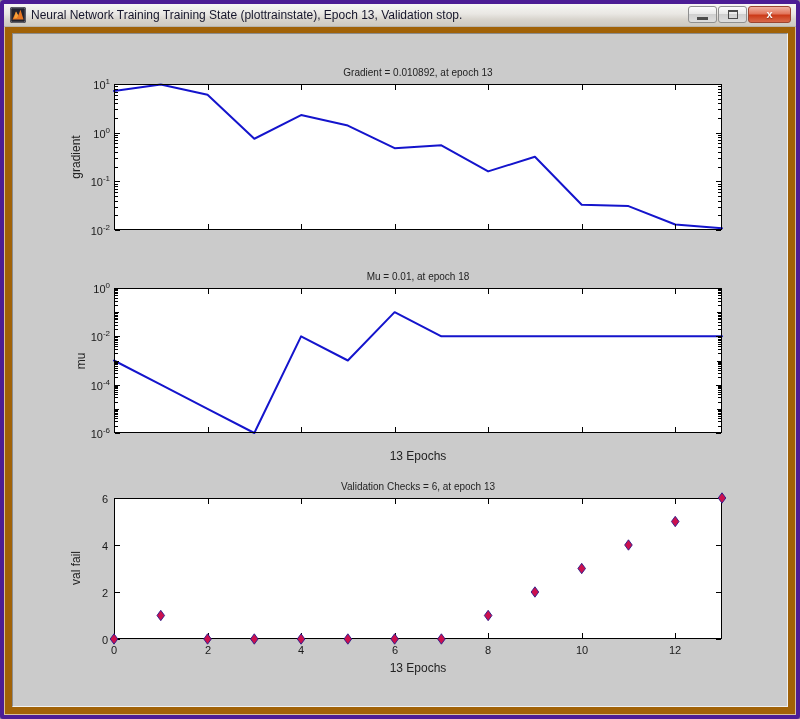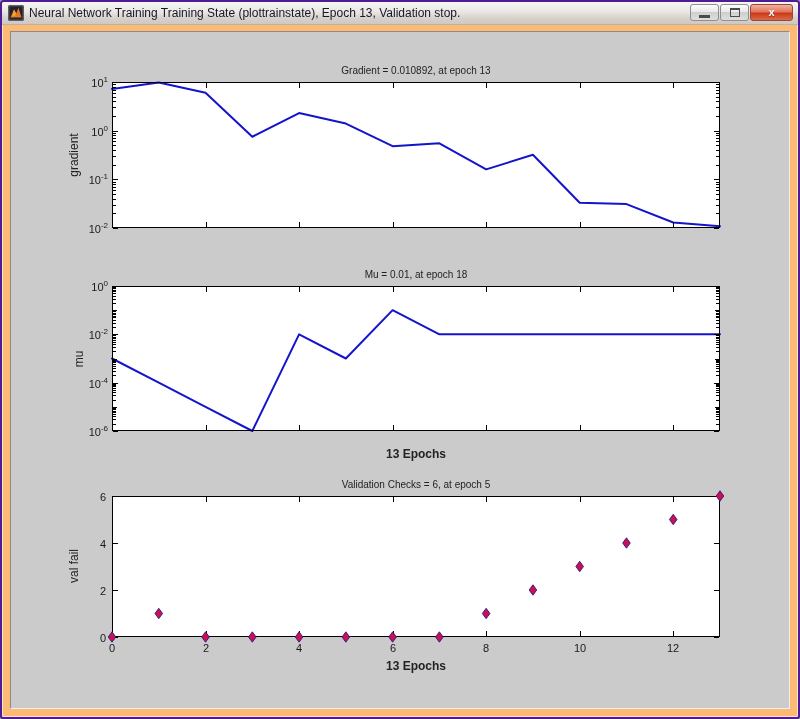--- a/index.html
+++ b/index.html
@@ -1,20 +1,20 @@
 <!DOCTYPE html>
 <html><head>
 <meta charset="utf-8">
 <style>
   html,body{margin:0;padding:0;background:#9a9a9a;}
   *{box-sizing:border-box;}
   .window{
     position:relative;width:800px;height:719px;
-    border:2px solid #4c1d95;border-radius:4px 4px 3px 3px;
-    background:#fdba74;
+    border:4px solid #4c1d95;border-radius:4px 4px 3px 3px;
+    background:#a16207;
     box-shadow:inset 0 0 0 1px rgba(255,255,255,.6);
     font-family:"Liberation Sans",sans-serif;
     overflow:hidden;
   }
   .titlebar{
     position:absolute;left:0;top:0;right:0;height:23px;
     background:linear-gradient(180deg,#f7f6f4 0%,#e9e7e3 45%,#d8d4cd 70%,#cdc9c1 100%);
     border-bottom:1px solid #b8b4ac;
     display:flex;align-items:center;
   }
@@ -41,21 +41,21 @@
     position:absolute;left:8px;right:8px;top:29px;bottom:8px;
     background:#cbcbcb;
     border:1px solid;border-color:#8b8b8b #f1f1f1 #f1f1f1 #8b8b8b;
   }
   .plot-title{
     position:absolute;left:101px;width:608px;text-align:center;
     font-size:10px;color:#232323;white-space:nowrap;
   }
   .x-label{
     position:absolute;left:101px;width:608px;text-align:center;
-    font-size:12px;color:#232323;white-space:nowrap;font-weight:bold;
+    font-size:12px;color:#232323;white-space:nowrap;
   }
   .y-label{
     position:absolute;font-size:12px;color:#232323;white-space:nowrap;
     transform:translate(-50%,-50%) rotate(-90deg);
   }
   svg.plots{position:absolute;left:0;top:0;}
 </style>
 </head>
 <body>
 
@@ -354,21 +354,21 @@
             <path d="M 568.6923076923077 529.3 L 572.4923076923077 534.5 L 568.6923076923077 539.7 L 564.8923076923078 534.5 Z" fill="#cc104e" stroke="#2a1a8a" stroke-width="0.9"></path>
             <path d="M 615.4615384615385 505.8 L 619.2615384615384 511 L 615.4615384615385 516.2 L 611.6615384615385 511 Z" fill="#cc104e" stroke="#2a1a8a" stroke-width="0.9"></path>
             <path d="M 662.2307692307693 482.3 L 666.0307692307692 487.5 L 662.2307692307693 492.7 L 658.4307692307693 487.5 Z" fill="#cc104e" stroke="#2a1a8a" stroke-width="0.9"></path>
             <path d="M 709 458.8 L 712.8 464 L 709 469.2 L 705.2 464 Z" fill="#cc104e" stroke="#2a1a8a" stroke-width="0.9"></path>
           </g>
         </g>
       </svg>
 
     <div class="plot-title" style="top:33px">Gradient = 0.010892, at epoch 13</div>
     <div class="plot-title" style="top:237px">Mu = 0.01, at epoch 18</div>
-    <div class="plot-title" style="top:447px">Validation Checks = 6, at epoch 5</div>
+    <div class="plot-title" style="top:447px">Validation Checks = 6, at epoch 13</div>
 
     <span class="y-label" style="left:63px;top:123px">gradient</span>
     <span class="y-label" style="left:68px;top:327px">mu</span>
     <span class="y-label" style="left:63px;top:534px">val fail</span>
 
     <div class="x-label" style="top:415px">13 Epochs</div>
     <div class="x-label" style="top:627px">13 Epochs</div>
   </div>
 
 </div>

